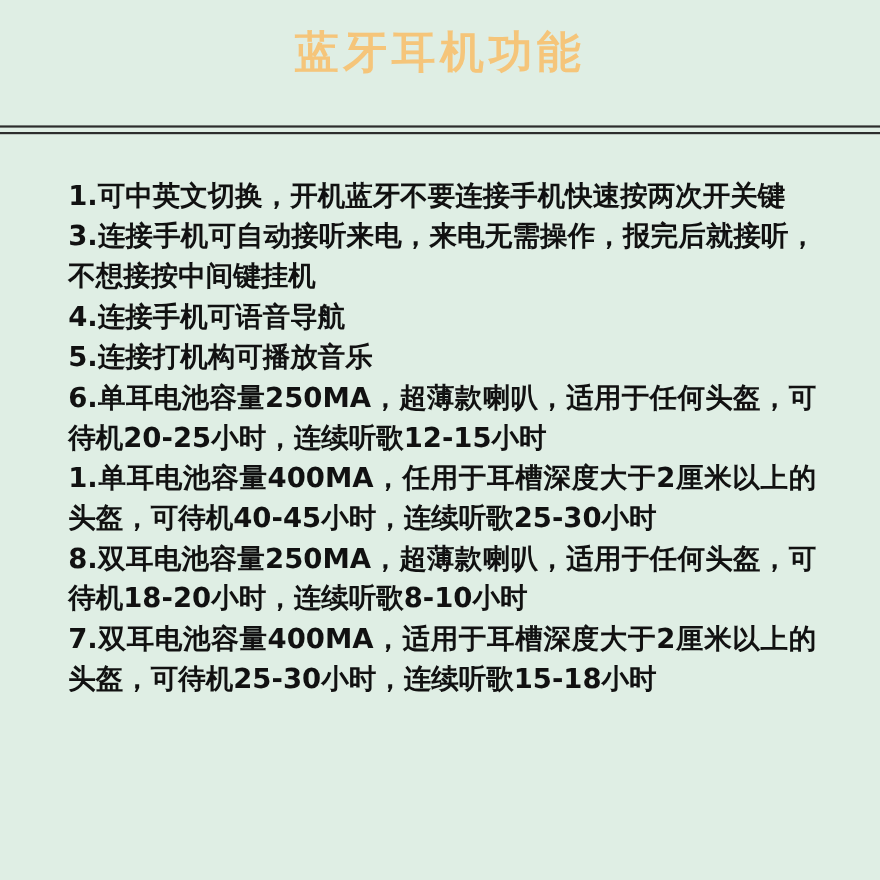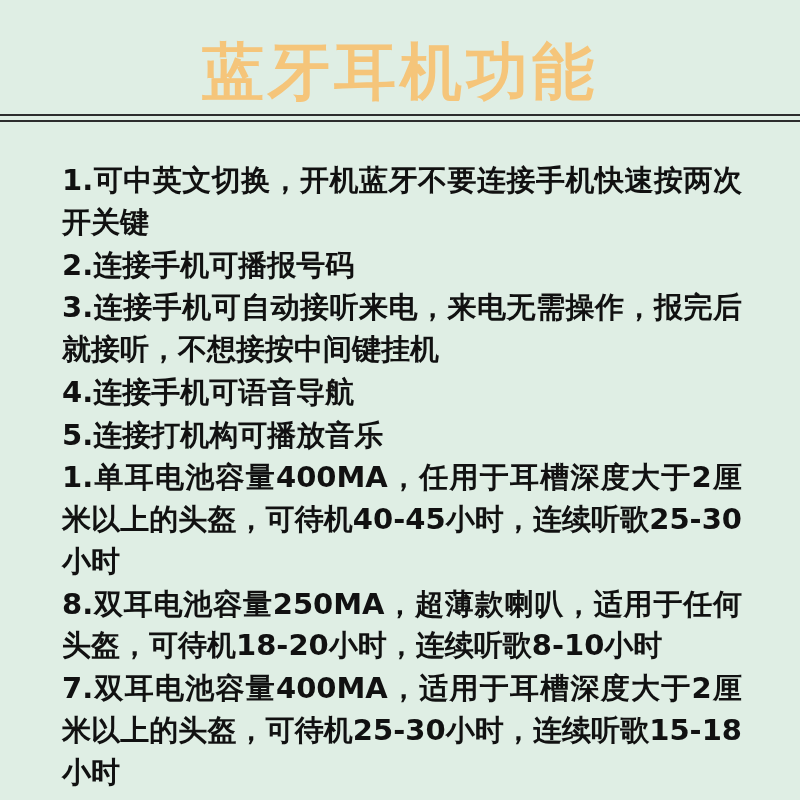--- a/index.html
+++ b/index.html
@@ -22,23 +22,23 @@
   }
   .header {
     position: relative;
     height: 128px;
     box-sizing: border-box;
   }
   .title {
     position: absolute;
     left: 0;
     right: 0;
-    top: 38px;
+    top: 26px;
     text-align: center;
-    font-size: 62px;
+    font-size: 40px;
     font-weight: bold;
     letter-spacing: 4px;
     color: #f5c57a;
     line-height: 1.1;
     font-family: "DejaVu Sans", "Liberation Sans", sans-serif;
   }
   .rule-group {
     position: absolute;
     left: 0;
     right: 0;
@@ -54,21 +54,21 @@
   }
   .rule-line.top { top: 0; }
   .rule-line.bottom { top: 6px; }
 
   .body-text {
     padding: 32px 58px 0 62px;
     box-sizing: border-box;
   }
   .line {
     color: #111111;
-    font-size: 29px;
+    font-size: 25px;
     font-weight: bold;
     line-height: 1.44;
     letter-spacing: 0px;
     text-align: justify;
     margin: 0 0 1px 0;
     font-family: "DejaVu Sans", "Liberation Sans", sans-serif;
   }
 </style>
 </head>
 <body>
@@ -78,22 +78,22 @@
   <div class="header">
     <div class="title">蓝牙耳机功能</div>
     <div class="rule-group">
       <div class="rule-line top"></div>
       <div class="rule-line bottom"></div>
     </div>
   </div>
 
   <div class="body-text">
     <p class="line">1.可中英文切换，开机蓝牙不要连接手机快速按两次开关键</p>
-    <p class="line">2.连接手机可播报号码</p>
     <p class="line">3.连接手机可自动接听来电，来电无需操作，报完后就接听，不想接按中间键挂机</p>
     <p class="line">4.连接手机可语音导航</p>
     <p class="line">5.连接打机构可播放音乐</p>
+    <p class="line">6.单耳电池容量250MA，超薄款喇叭，适用于任何头盔，可待机20-25小时，连续听歌12-15小时</p>
     <p class="line">1.单耳电池容量400MA，任用于耳槽深度大于2厘米以上的头盔，可待机40-45小时，连续听歌25-30小时</p>
     <p class="line">8.双耳电池容量250MA，超薄款喇叭，适用于任何头盔，可待机18-20小时，连续听歌8-10小时</p>
     <p class="line">7.双耳电池容量400MA，适用于耳槽深度大于2厘米以上的头盔，可待机25-30小时，连续听歌15-18小时</p>
   </div>
 
 </div>
 
 </body></html>

